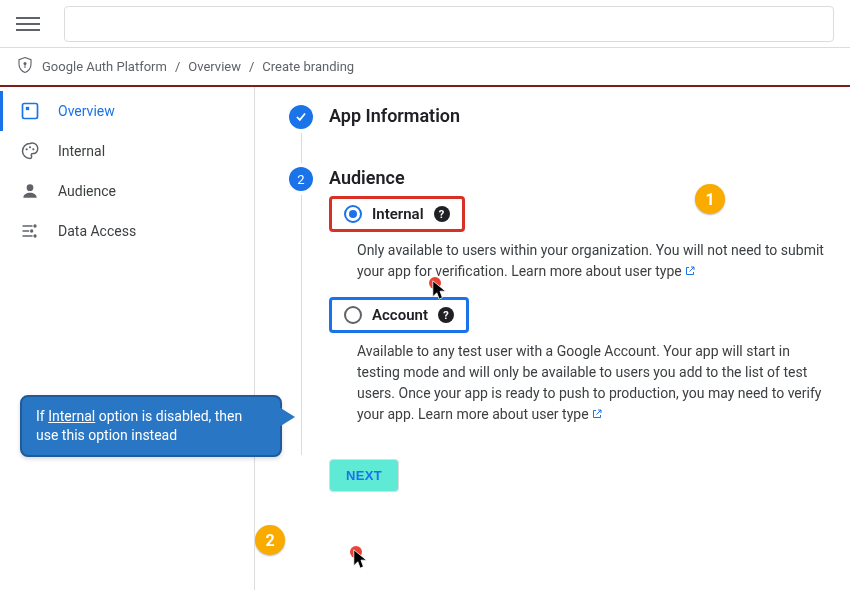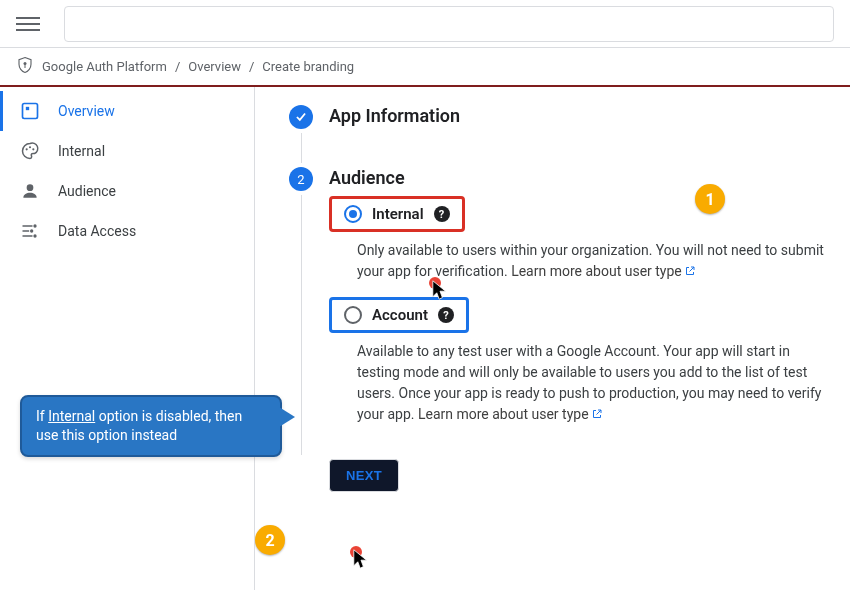--- a/index.html
+++ b/index.html
@@ -61,21 +61,21 @@
 .radio-inner { width: 8px; height: 8px; border-radius: 50%; background: #1a73e8; }
 .help-icon { width: 16px; height: 16px; border-radius: 50%; background: #202124; color: #fff; font-size: 11px; font-weight: 700; display: inline-flex; align-items: center; justify-content: center; }
 
 .hl-red { border: 3px solid #d93025; border-radius: 4px; padding: 2px 6px; display: inline-flex; align-items: center; gap: 10px; position: relative; }
 .hl-blue { border: 3px solid #1a73e8; border-radius: 4px; padding: 2px 6px; display: inline-flex; align-items: center; gap: 10px; position: relative; }
 
 .desc { font-size: 14px; color: #3c4043; margin: 8px 0 14px 28px; line-height: 1.5; max-width: 500px; }
 .desc a { color: #404040; text-decoration: none; }
 .ext-icon { display: inline-block; margin-left: 2px; vertical-align: -1px; }
 
-.next-btn { border: 1px solid #dadce0; background: #0f172a; color: #1a73e8; font-weight: 600; font-size: 13px; padding: 8px 16px; border-radius: 4px; cursor: pointer; letter-spacing: 0.3px; }
+.next-btn { border: 1px solid #dadce0; background: #5eead4; color: #1a73e8; font-weight: 600; font-size: 13px; padding: 8px 16px; border-radius: 4px; cursor: pointer; letter-spacing: 0.3px; }
 
 
 .callout { position: absolute; background: #d9443a; color: #fff; border: 2px solid #b0352d; border-radius: 8px; padding: 10px 14px; font-size: 14px; text-align: center; line-height: 1.35; box-shadow: 0 2px 4px rgba(0,0,0,0.15); }
 .callout.blue { background: #2976c4; border-color: #1f5a99; text-align: left; }
 .callout .uline { text-decoration: underline; }
 .callout-tail-left { position: absolute; width: 0; height: 0; border-top: 10px solid transparent; border-bottom: 10px solid transparent; border-right: 16px solid #d9443a; left: -15px; top: 50%; transform: translateY(-50%); }
 .callout-tail-right-blue { position: absolute; width: 0; height: 0; border-top: 10px solid transparent; border-bottom: 10px solid transparent; border-left: 16px solid #2976c4; right: -15px; top: 10px; }
 
 .anno-badge { position: absolute; width: 30px; height: 30px; border-radius: 50%; background: #f9ab00; color: #fff; font-weight: 700; font-size: 16px; display: flex; align-items: center; justify-content: center; box-shadow: 0 1px 2px rgba(0,0,0,0.3); }
 

